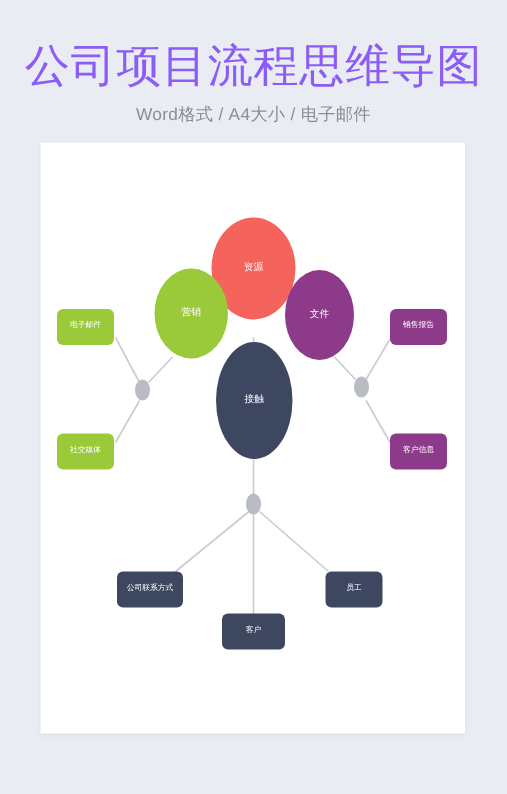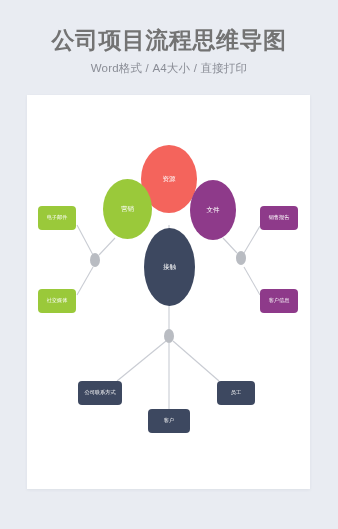--- a/index.html
+++ b/index.html
@@ -23,23 +23,23 @@
   }
   
   .header {
     position: absolute;
     left: 0;
     top: 28px;
     width: 338px;
     text-align: center;
   }
   .title {
-    font-size: 23px;
-    font-weight: bold;
-    color: #737373;
+    font-size: 30px;
+    font-weight: normal;
+    color: #8b5cf6;
     letter-spacing: 0.5px;
     line-height: 1.1;
     margin: 0;
   }
   .subtitle {
     font-size: 11.5px;
     color: #8a8d96;
     margin-top: 8px;
     letter-spacing: 0.2px;
   }
@@ -88,21 +88,21 @@
   }
   
 </style>
 </head>
 <body>
 
 <div id="page">
 
   <div class="header">
     <div class="title">公司项目流程思维导图</div>
-    <div class="subtitle">Word格式 / A4大小 / 直接打印</div>
+    <div class="subtitle">Word格式 / A4大小 / 电子邮件</div>
   </div>
 
   <div class="card">
     <div class="map">
 
       <svg class="lines" viewBox="0 0 283 394">
         <g stroke="#c9ccd3" stroke-width="1.1" fill="none">
 
           <line x1="398" y1="0" x2="0" y2="0" style="display:none"></line>
           <line x1="392" y1="0" x2="0" y2="0" style="display:none"></line>

